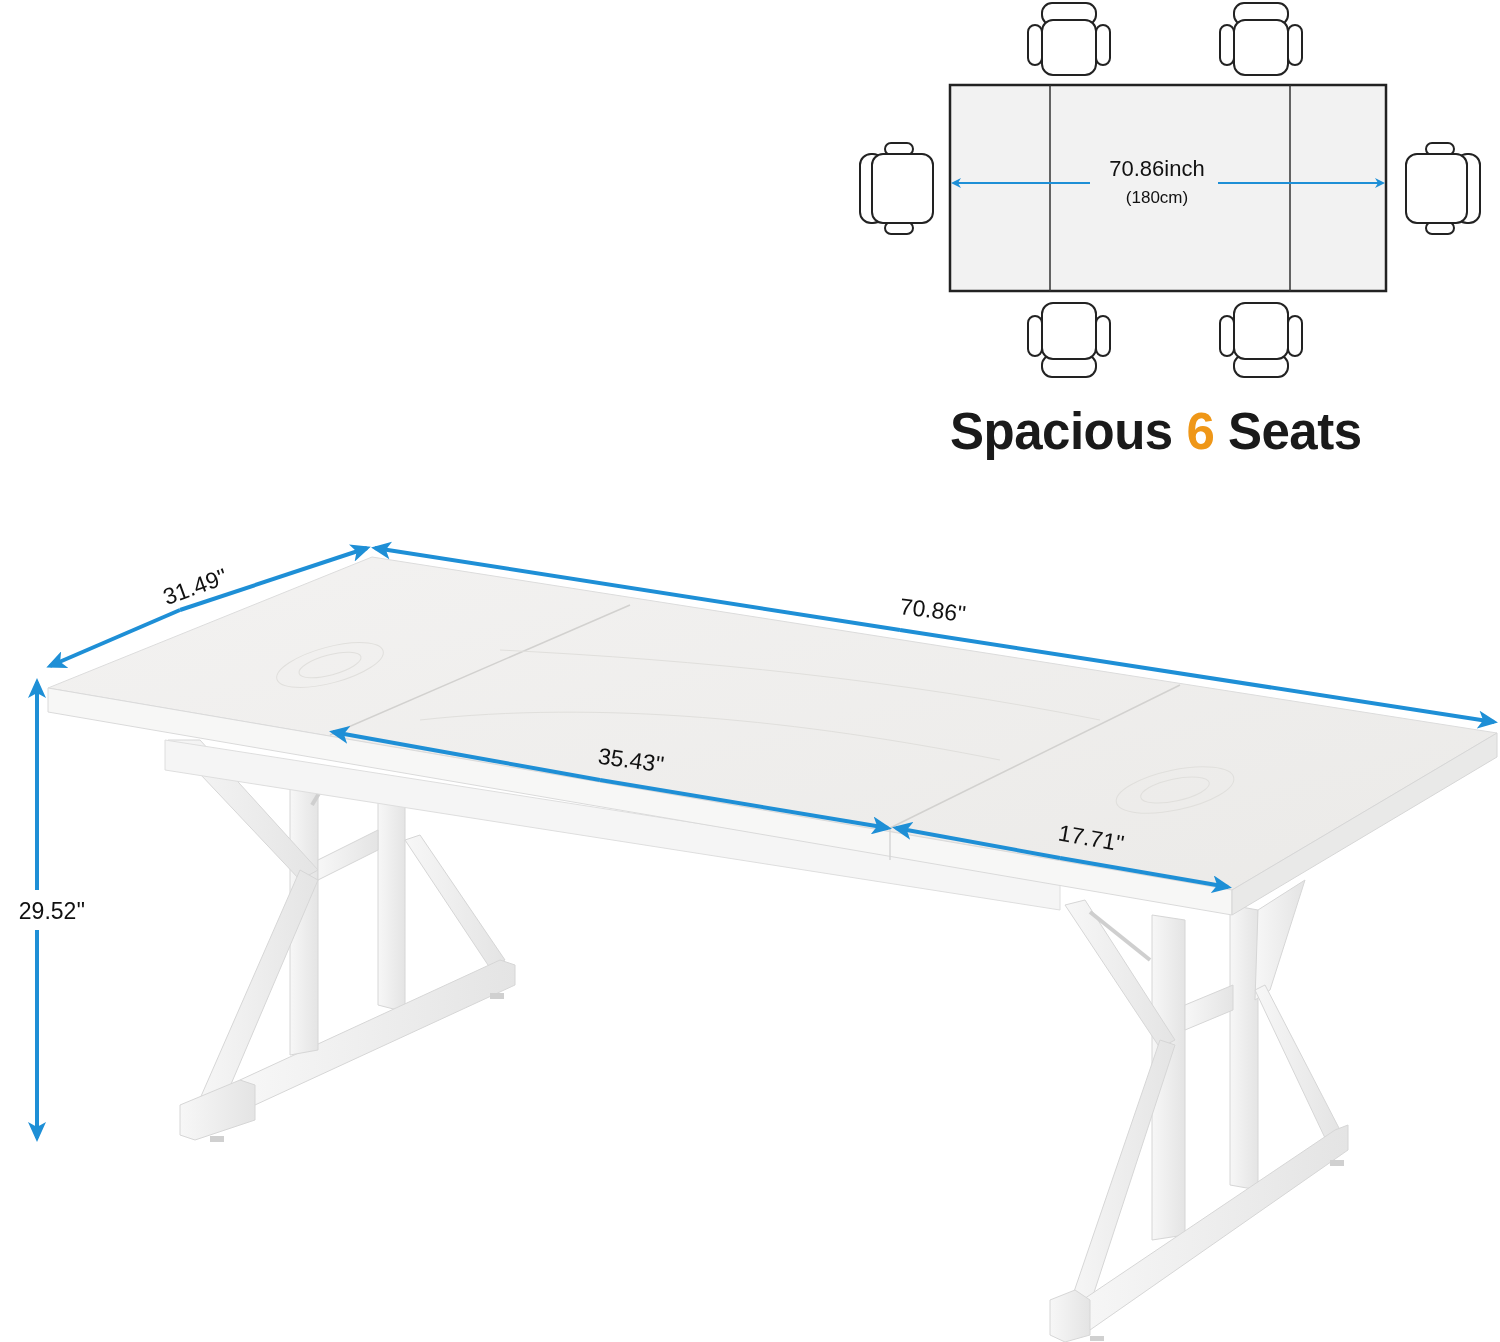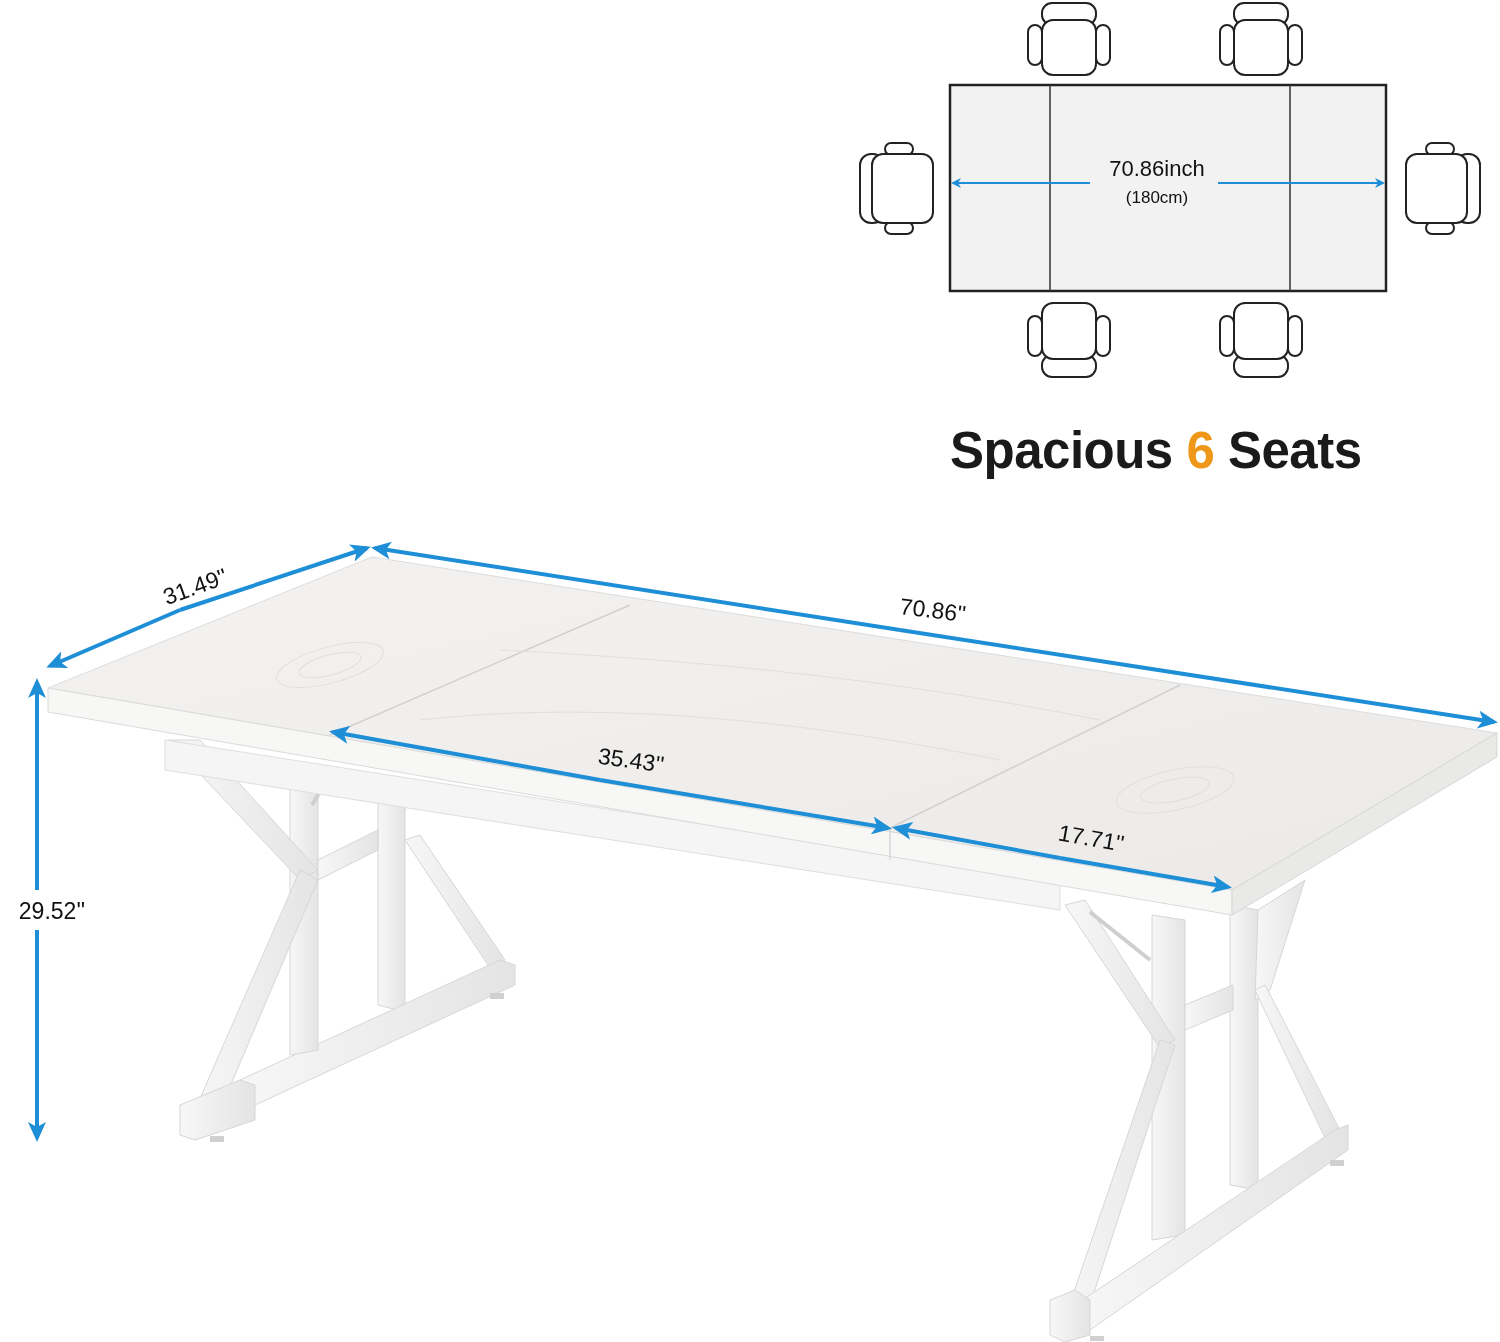--- a/index.html
+++ b/index.html
@@ -3,21 +3,21 @@
   <meta charset="utf-8">
   <style>
     html, body { margin: 0; padding: 0; background: #ffffff; }
     body { width: 1500px; height: 1342px; position: relative; overflow: hidden;
            font-family: "Liberation Sans", "DejaVu Sans", sans-serif; }
     svg { position: absolute; left: 0; top: 0; }
     .lbl { font-family: "Liberation Sans", "DejaVu Sans", sans-serif; fill: #111111; }
     .title-wrap { position: absolute; left: 950px; top: 400px; width: 440px; height: 64px;
                   font-family: "Liberation Sans", "DejaVu Sans", sans-serif;
                   font-weight: bold; font-size: 51px; color: #1a1a1a; letter-spacing: -0.5px;
-                  white-space: nowrap; line-height: 64px; margin-top: 19px; }
+                  white-space: nowrap; line-height: 64px; }
     .title-wrap .accent { color: #ef9718; }
   </style>
 </head>
 <body>
 
 <svg width="1500" height="1342" viewBox="0 0 1500 1342" xmlns="http://www.w3.org/2000/svg">
   <defs>
     <marker id="arrowHead" markerWidth="10" markerHeight="10" refX="8" refY="5" orient="auto" markerUnits="userSpaceOnUse">
       <path d="M0,0 L10,5 L0,10 L3,5 Z" fill="#1e8fd6"></path>
     </marker>

